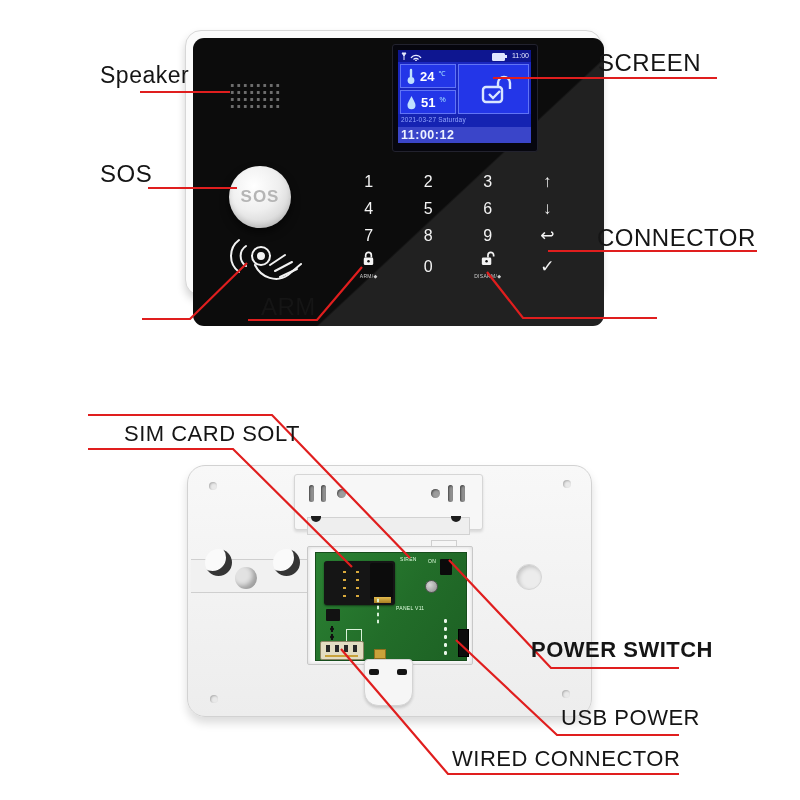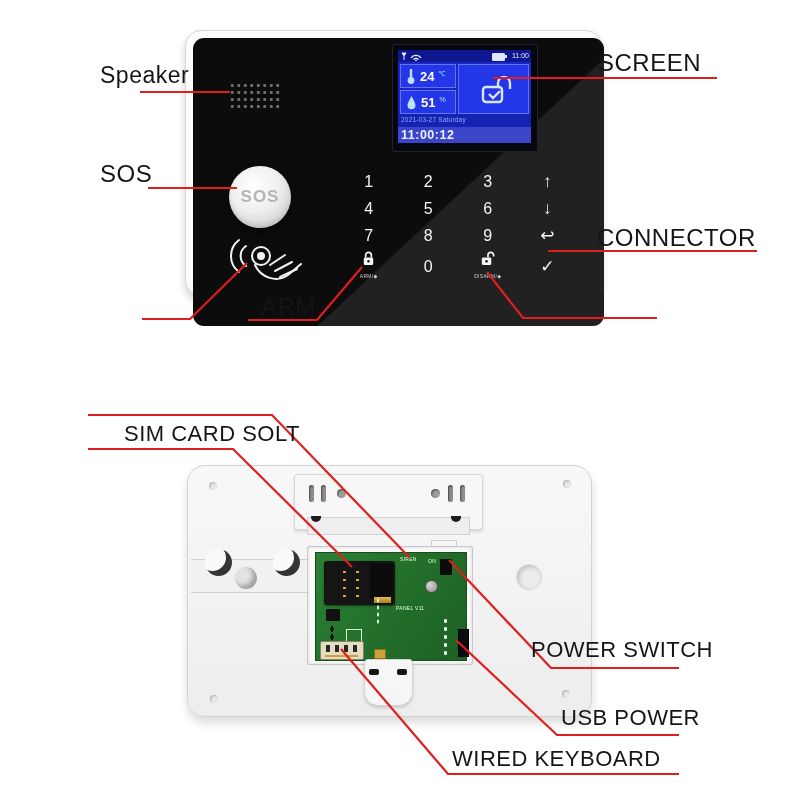--- a/index.html
+++ b/index.html
@@ -294,16 +294,16 @@
       <polyline points="341,649 448,774 679,774"></polyline>
     </g>
   </svg>
 
   <div class="lbl" style="left:100px;top:62px;font-size:23px;">Speaker</div>
   <div class="lbl" style="left:100px;top:160px;font-size:24px;">SOS</div>
   <div class="lbl" style="left:598px;top:49px;font-size:24px;">SCREEN</div>
   <div class="lbl" style="left:597px;top:224px;font-size:24px;">CONNECTOR</div>
   <div class="lbl" style="left:261px;top:293px;font-size:24px;">ARM</div>
   <div class="lbl" style="left:88px;top:421px;margin-left:36px;">SIM CARD SOLT</div>
-  <div class="lbl" style="left:531px;top:637px;">POWER SWITCH</div>
+  <div class="lbl" style="left:531px;top:637px;font-weight:bold;">POWER SWITCH</div>
   <div class="lbl" style="left:561px;top:705px;">USB POWER</div>
-  <div class="lbl" style="left:452px;top:746px;">WIRED KEYBOARD</div>
+  <div class="lbl" style="left:452px;top:746px;">WIRED CONNECTOR</div>
 </div>
 
 </body></html>

